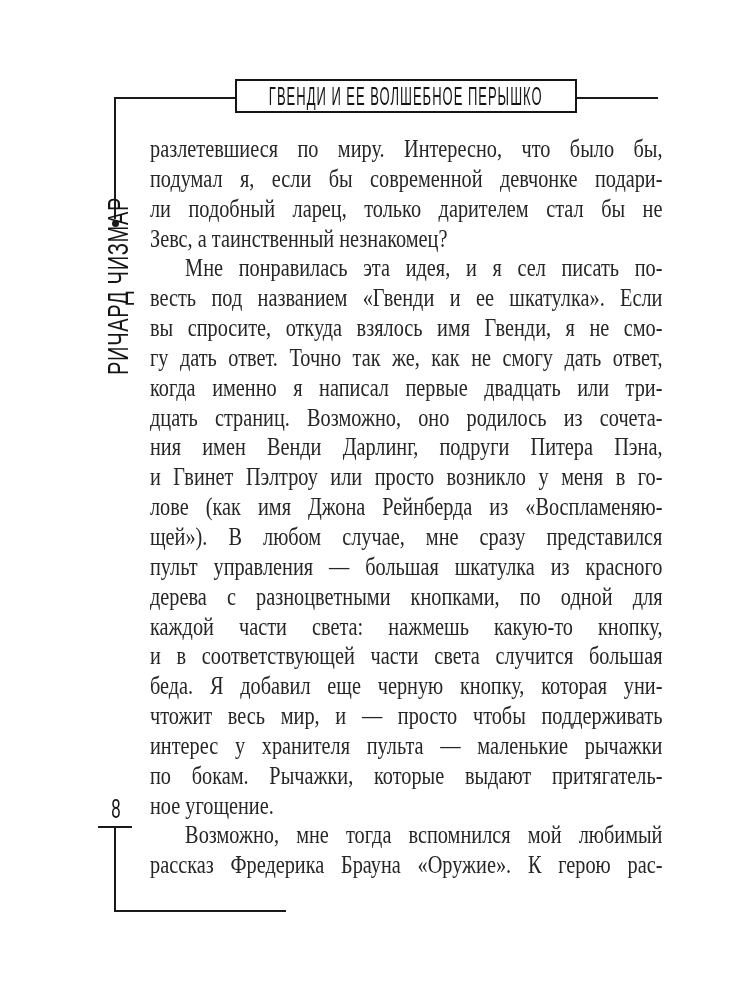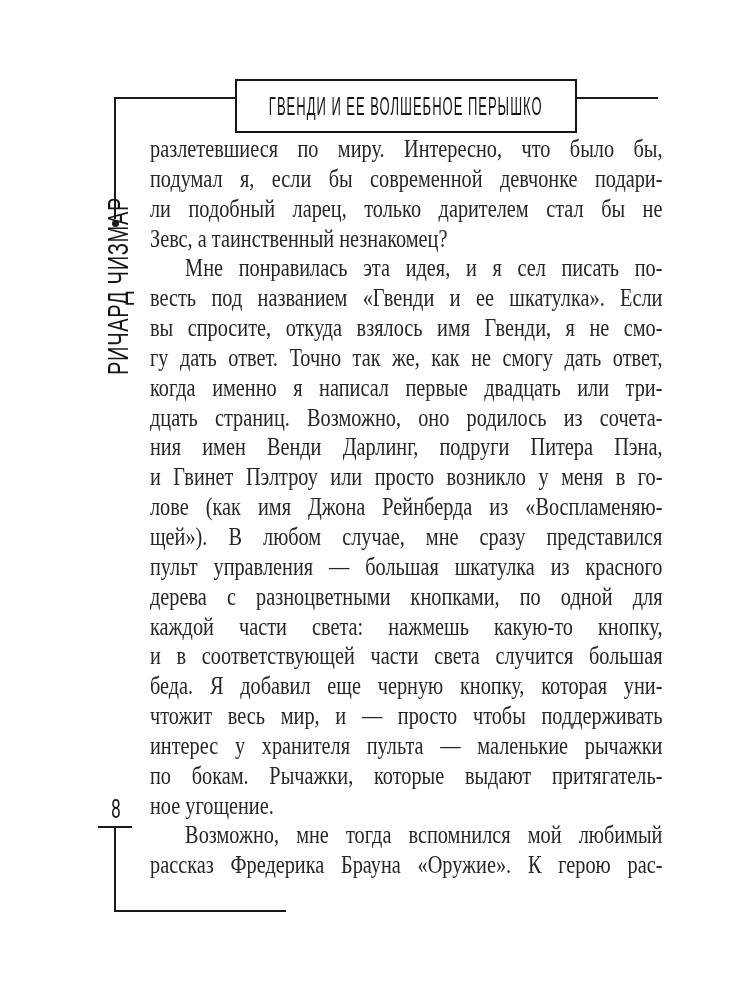--- a/index.html
+++ b/index.html
@@ -32,21 +32,21 @@
     border-radius: 50%;
   }
   .rule-pagenum-bar  { left: 98px;  top: 826px; width: 34px;  height: 2px; }
   .rule-bottom-vert  { left: 114px; top: 826px; width: 2px;   height: 86px; }
   .rule-bottom-horiz { left: 114px; top: 910px; width: 172px; height: 2px; }
 
   
   .title-box {
     position: absolute;
     left: 235px; top: 79px;
-    width: 342px; height: 54px;
+    width: 342px; height: 34px;
     box-sizing: border-box;
     border: 2px solid #151515;
     background: #ffffff;
     display: flex;
     align-items: center;
     justify-content: center;
   }
   .title-text {
     font-family: "Liberation Sans", sans-serif;
     font-size: 26px;

